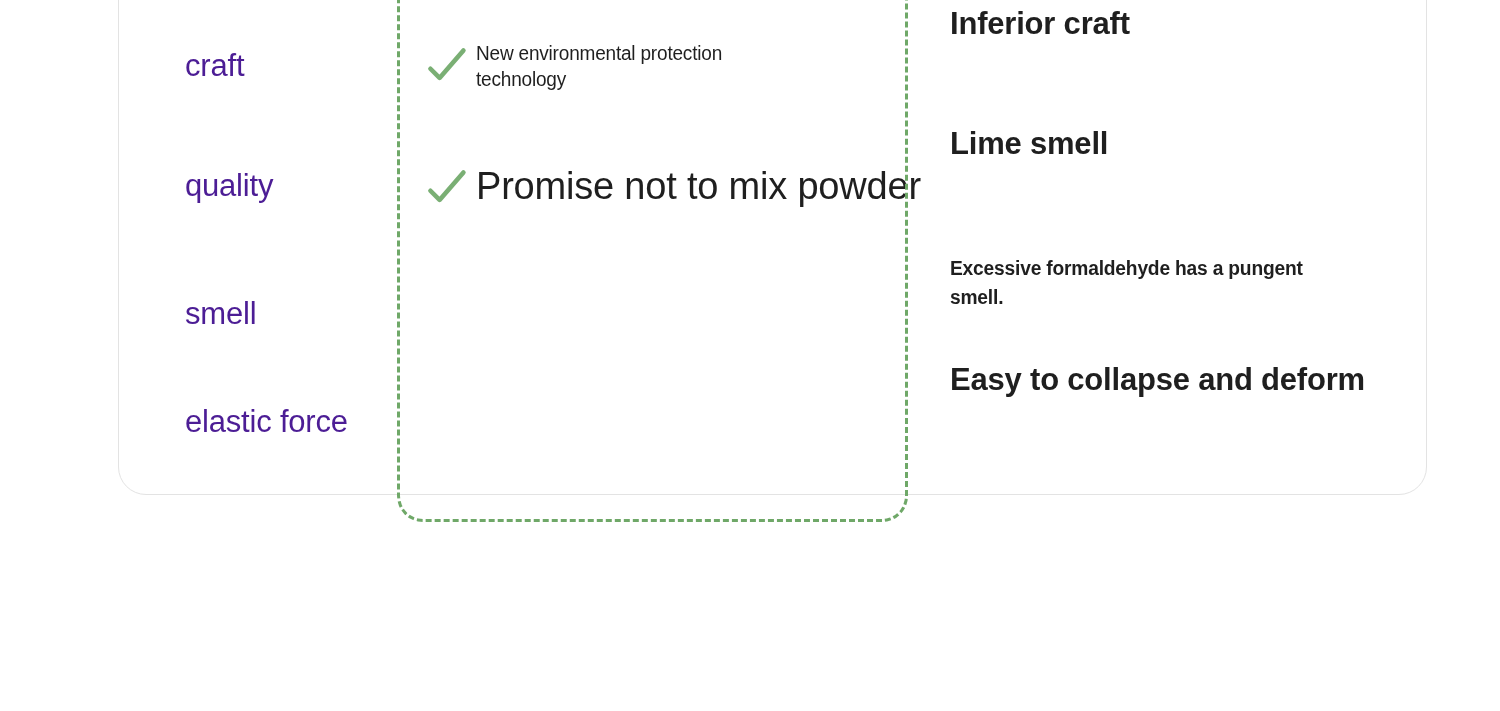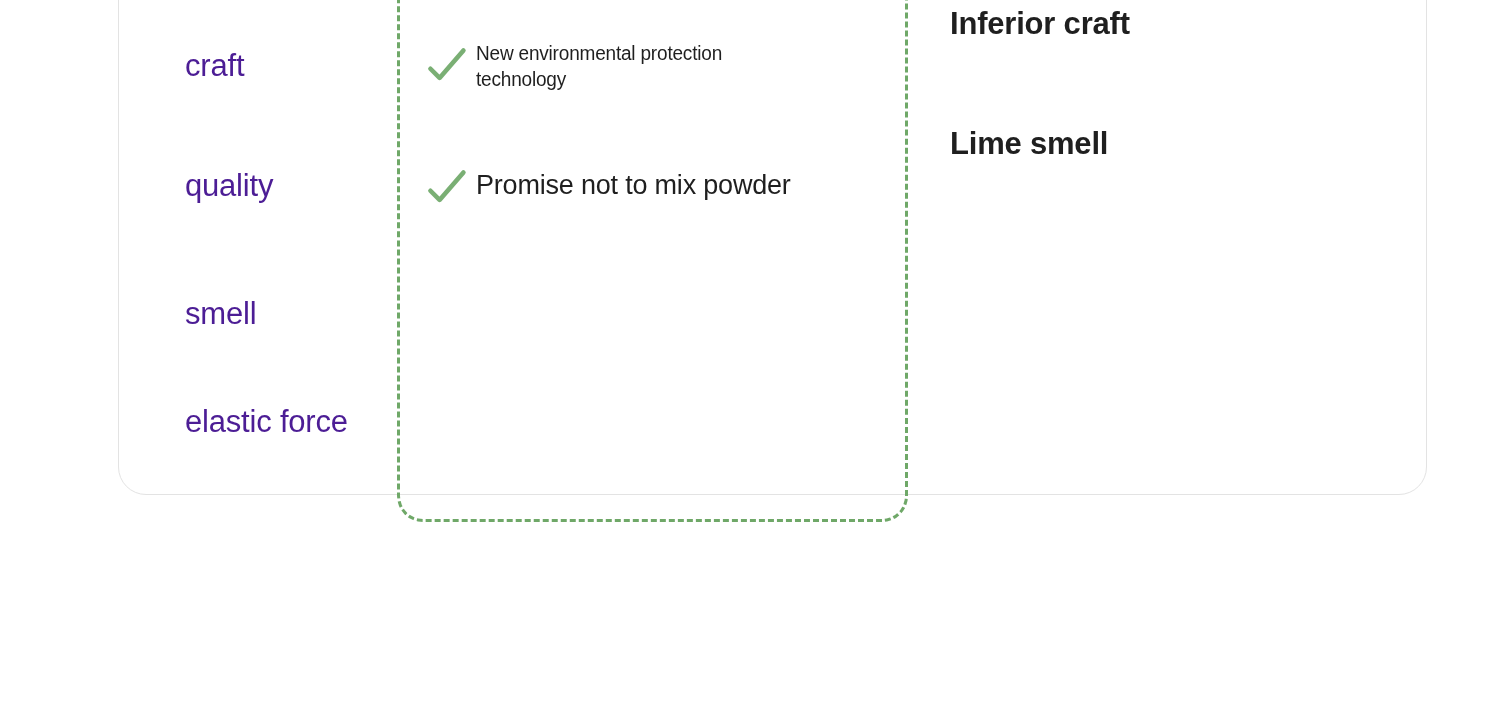--- a/index.html
+++ b/index.html
@@ -93,21 +93,21 @@
     height: 44px;
     margin-right: 8px;
     display: block;
   }
   .good-text {
     color: #1f1f1f;
     letter-spacing: -0.2px;
   }
   
   .good-text.size-lg {
-    font-size: 27px;
+    font-size: 38px;
     line-height: 1.18;
     white-space: nowrap;
   }
   
   .good-text.size-sm {
     font-size: 20px;
     line-height: 1.3;
     transform: scaleX(0.95);
     transform-origin: left center;
   }
@@ -180,23 +180,29 @@
 
     <div class="bad-cell">
       <span class="bad-text size-lg">Lime smell</span>
     </div>
   </div>
 
   <div class="row row-2">
     <div class="attr-label">smell</div>
 
 
+    <div class="bad-cell">
+      <span class="bad-text size-sm">Excessive formaldehyde has a pungent smell.</span>
+    </div>
   </div>
 
   <div class="row row-3">
     <div class="attr-label">elastic force</div>
 
 
+    <div class="bad-cell">
+      <span class="bad-text size-lg">Easy to collapse and deform</span>
+    </div>
   </div>
 
   <div class="highlight-box"></div>
 
 </div>
 
 </body></html>

